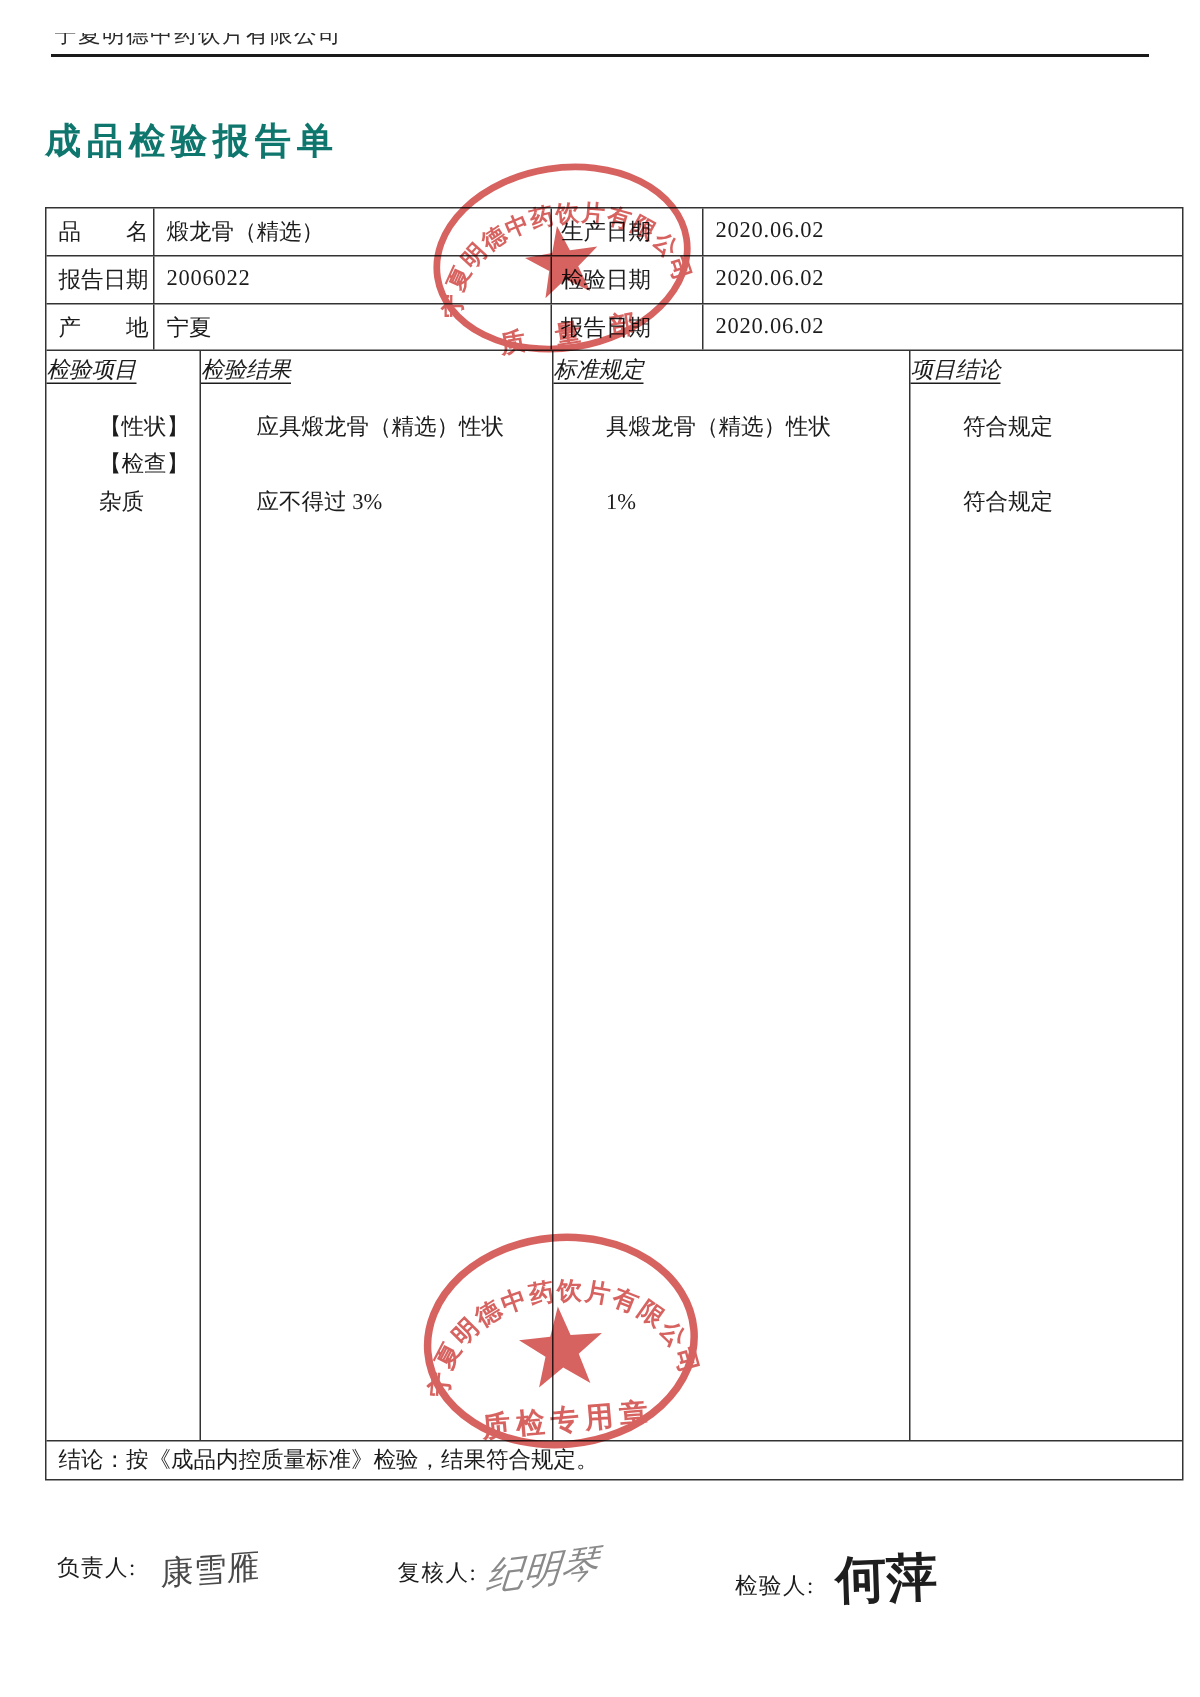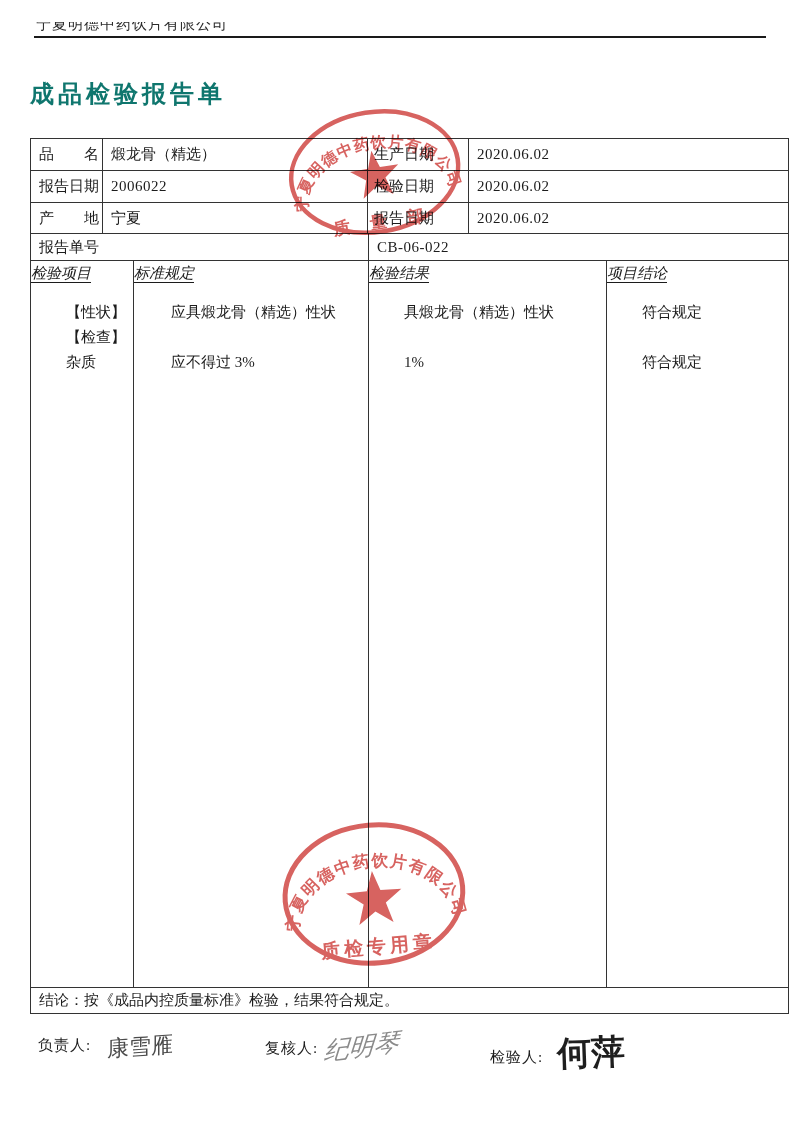--- a/index.html
+++ b/index.html
@@ -93,34 +93,30 @@
       <div class="cell mono-sr">2020.06.02</div>
     </div>
 
     <div class="irow h31">
       <div class="cell">产　　地</div>
       <div class="cell">宁夏</div>
       <div class="cell lbl2">报告日期</div>
       <div class="cell mono-sr">2020.06.02</div>
     </div>
 
-    <div class="r4">
-      <div class="cell">报告单号</div>
-      <div class="cell mono-sr">CB-06-022</div>
-    </div>
 
     <div class="ithead">
       <div class="hcell">
           <span>检验项目</span>
         </div>
       <div class="hcell">
-          <span>标准规定</span>
+          <span>检验结果</span>
         </div>
       <div class="hcell">
-          <span>检验结果</span>
+          <span>标准规定</span>
         </div>
       <div class="hcell">
           <span>项目结论</span>
         </div>
     </div>
 
     <div class="itbody">
       <div class="bcol">
         <div class="line">【性状】</div>
         <div class="line">【检查】</div>

